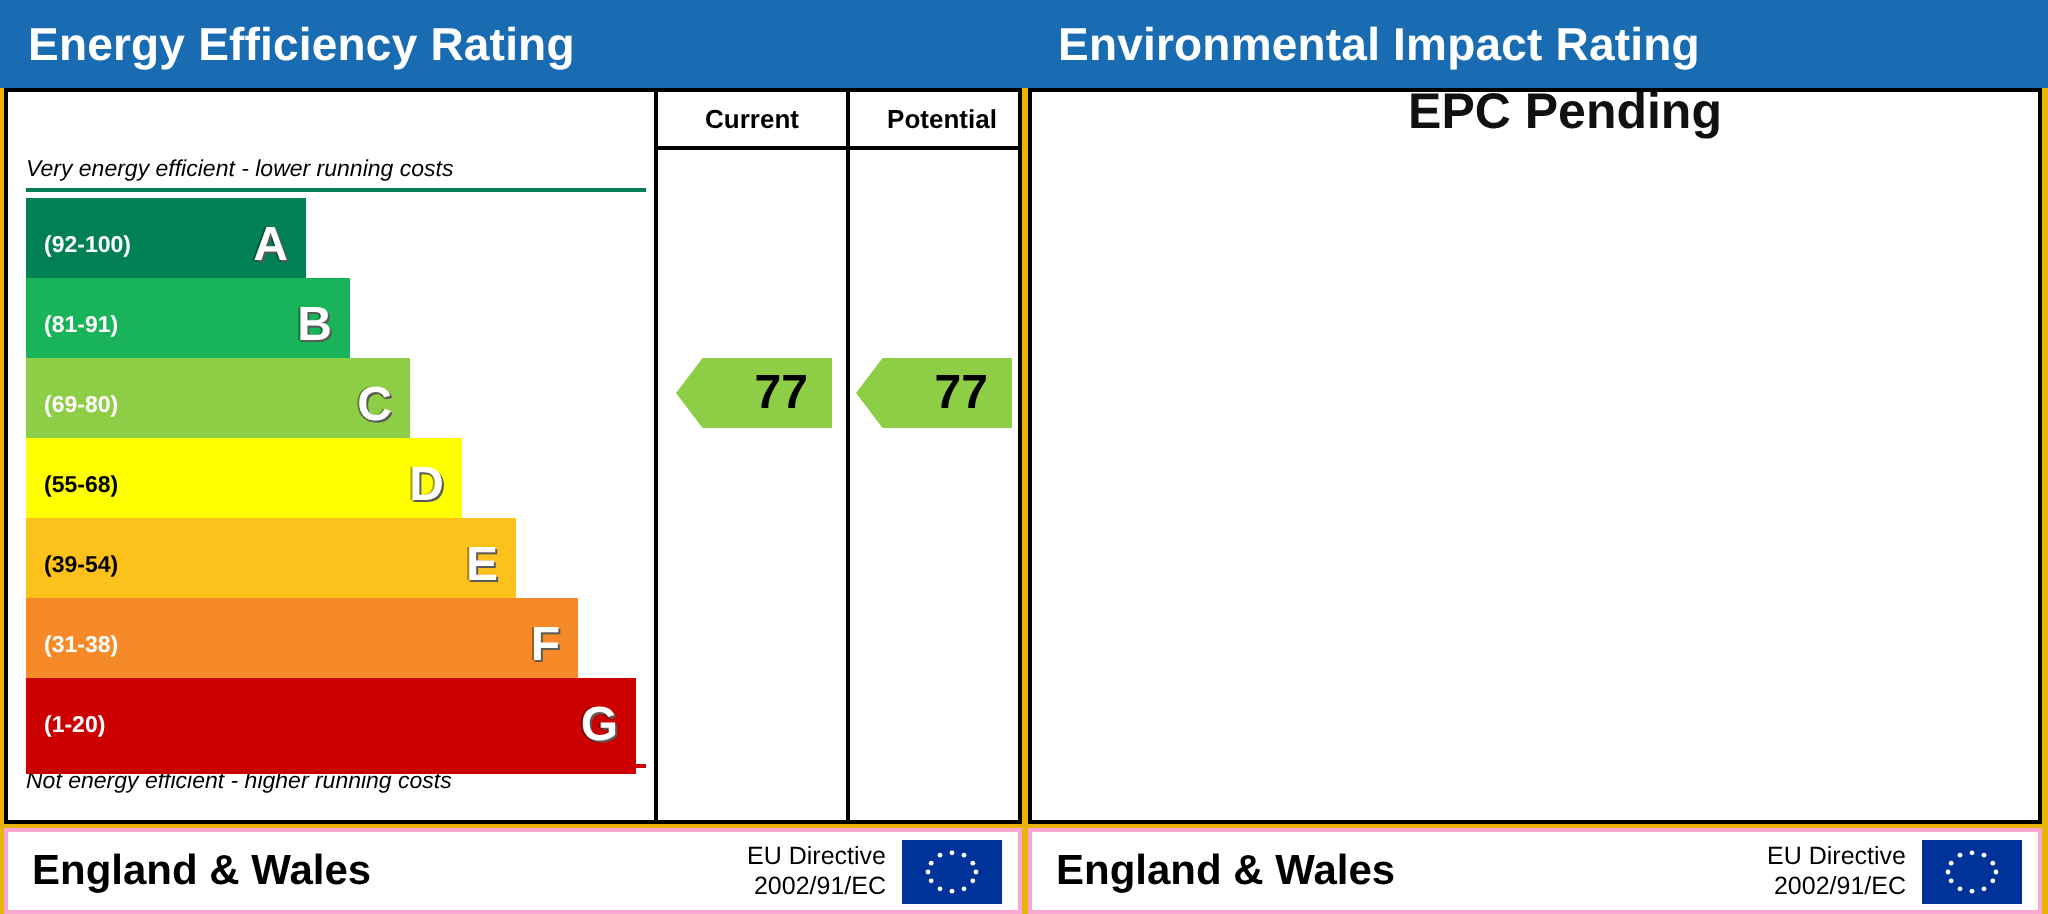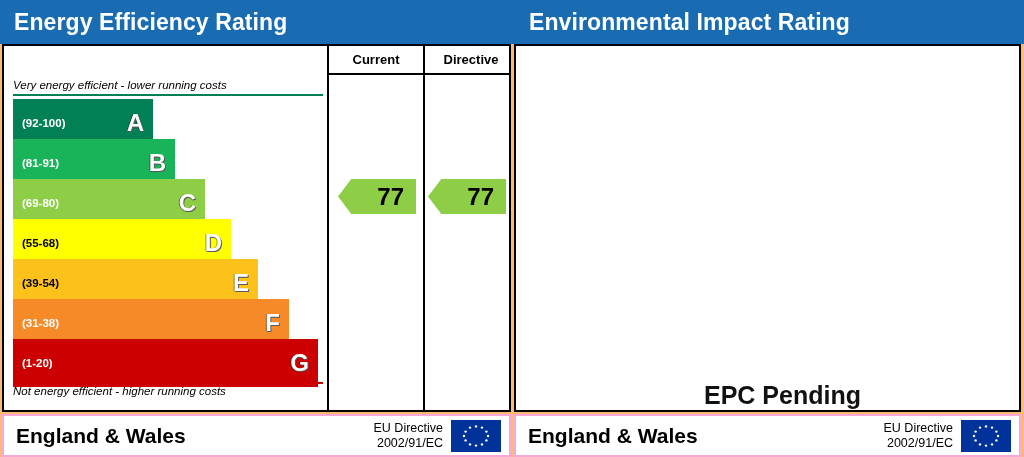--- a/index.html
+++ b/index.html
@@ -11,21 +11,21 @@
     width: 1024px;
     height: 457px;
     font-family: "Liberation Sans", sans-serif;
     overflow: hidden;
   }
 
   .epc-root {
     position: relative;
     width: 1024px;
     height: 457px;
-    background: #fdba74;
+    background: #eab308;
   }
 
   
   .panel {
     position: absolute;
     top: 0;
     height: 457px;
     box-sizing: border-box;
   }
   .panel-left  { left: 0;   width: 513px; }
@@ -64,21 +64,21 @@
   .panel-right .panel-body {
     left: 1px;
     right: 3px;
   }
 
   
   .pending-wrap {
     position: absolute;
     top: 0; left: 0; right: 0; bottom: 0;
     display: flex;
-    align-items: flex-end;
+    align-items: flex-start;
     justify-content: center;
   }
   .pending-text {
     font-size: 25px;
     font-weight: bold;
     color: #111111;
     margin-top: -4px;
     margin-left: 30px;
   }
 
@@ -261,21 +261,21 @@
     <div class="panel-header">Energy Efficiency Rating</div>
 
     <div class="panel-body">
       <div class="chart">
 
         <div class="col-div d1"></div>
         <div class="col-div d2"></div>
         <div class="head-row-line left-part"></div>
 
         <div class="col-head current">Current</div>
-        <div class="col-head potential">Directive</div>
+        <div class="col-head potential">Potential</div>
 
         <div class="caption caption-top">Very energy efficient - lower running costs</div>
         <div class="caption-rule rule-top"></div>
 
         <div class="caption-rule rule-bottom"></div>
         <div class="caption caption-bottom">Not energy efficient - higher running costs</div>
 
         <div class="band a light-range" style="background: rgb(0, 128, 84); width: 140px;">
           <span class="band-range">(92-100)</span>
           <span class="band-letter">A</span>

